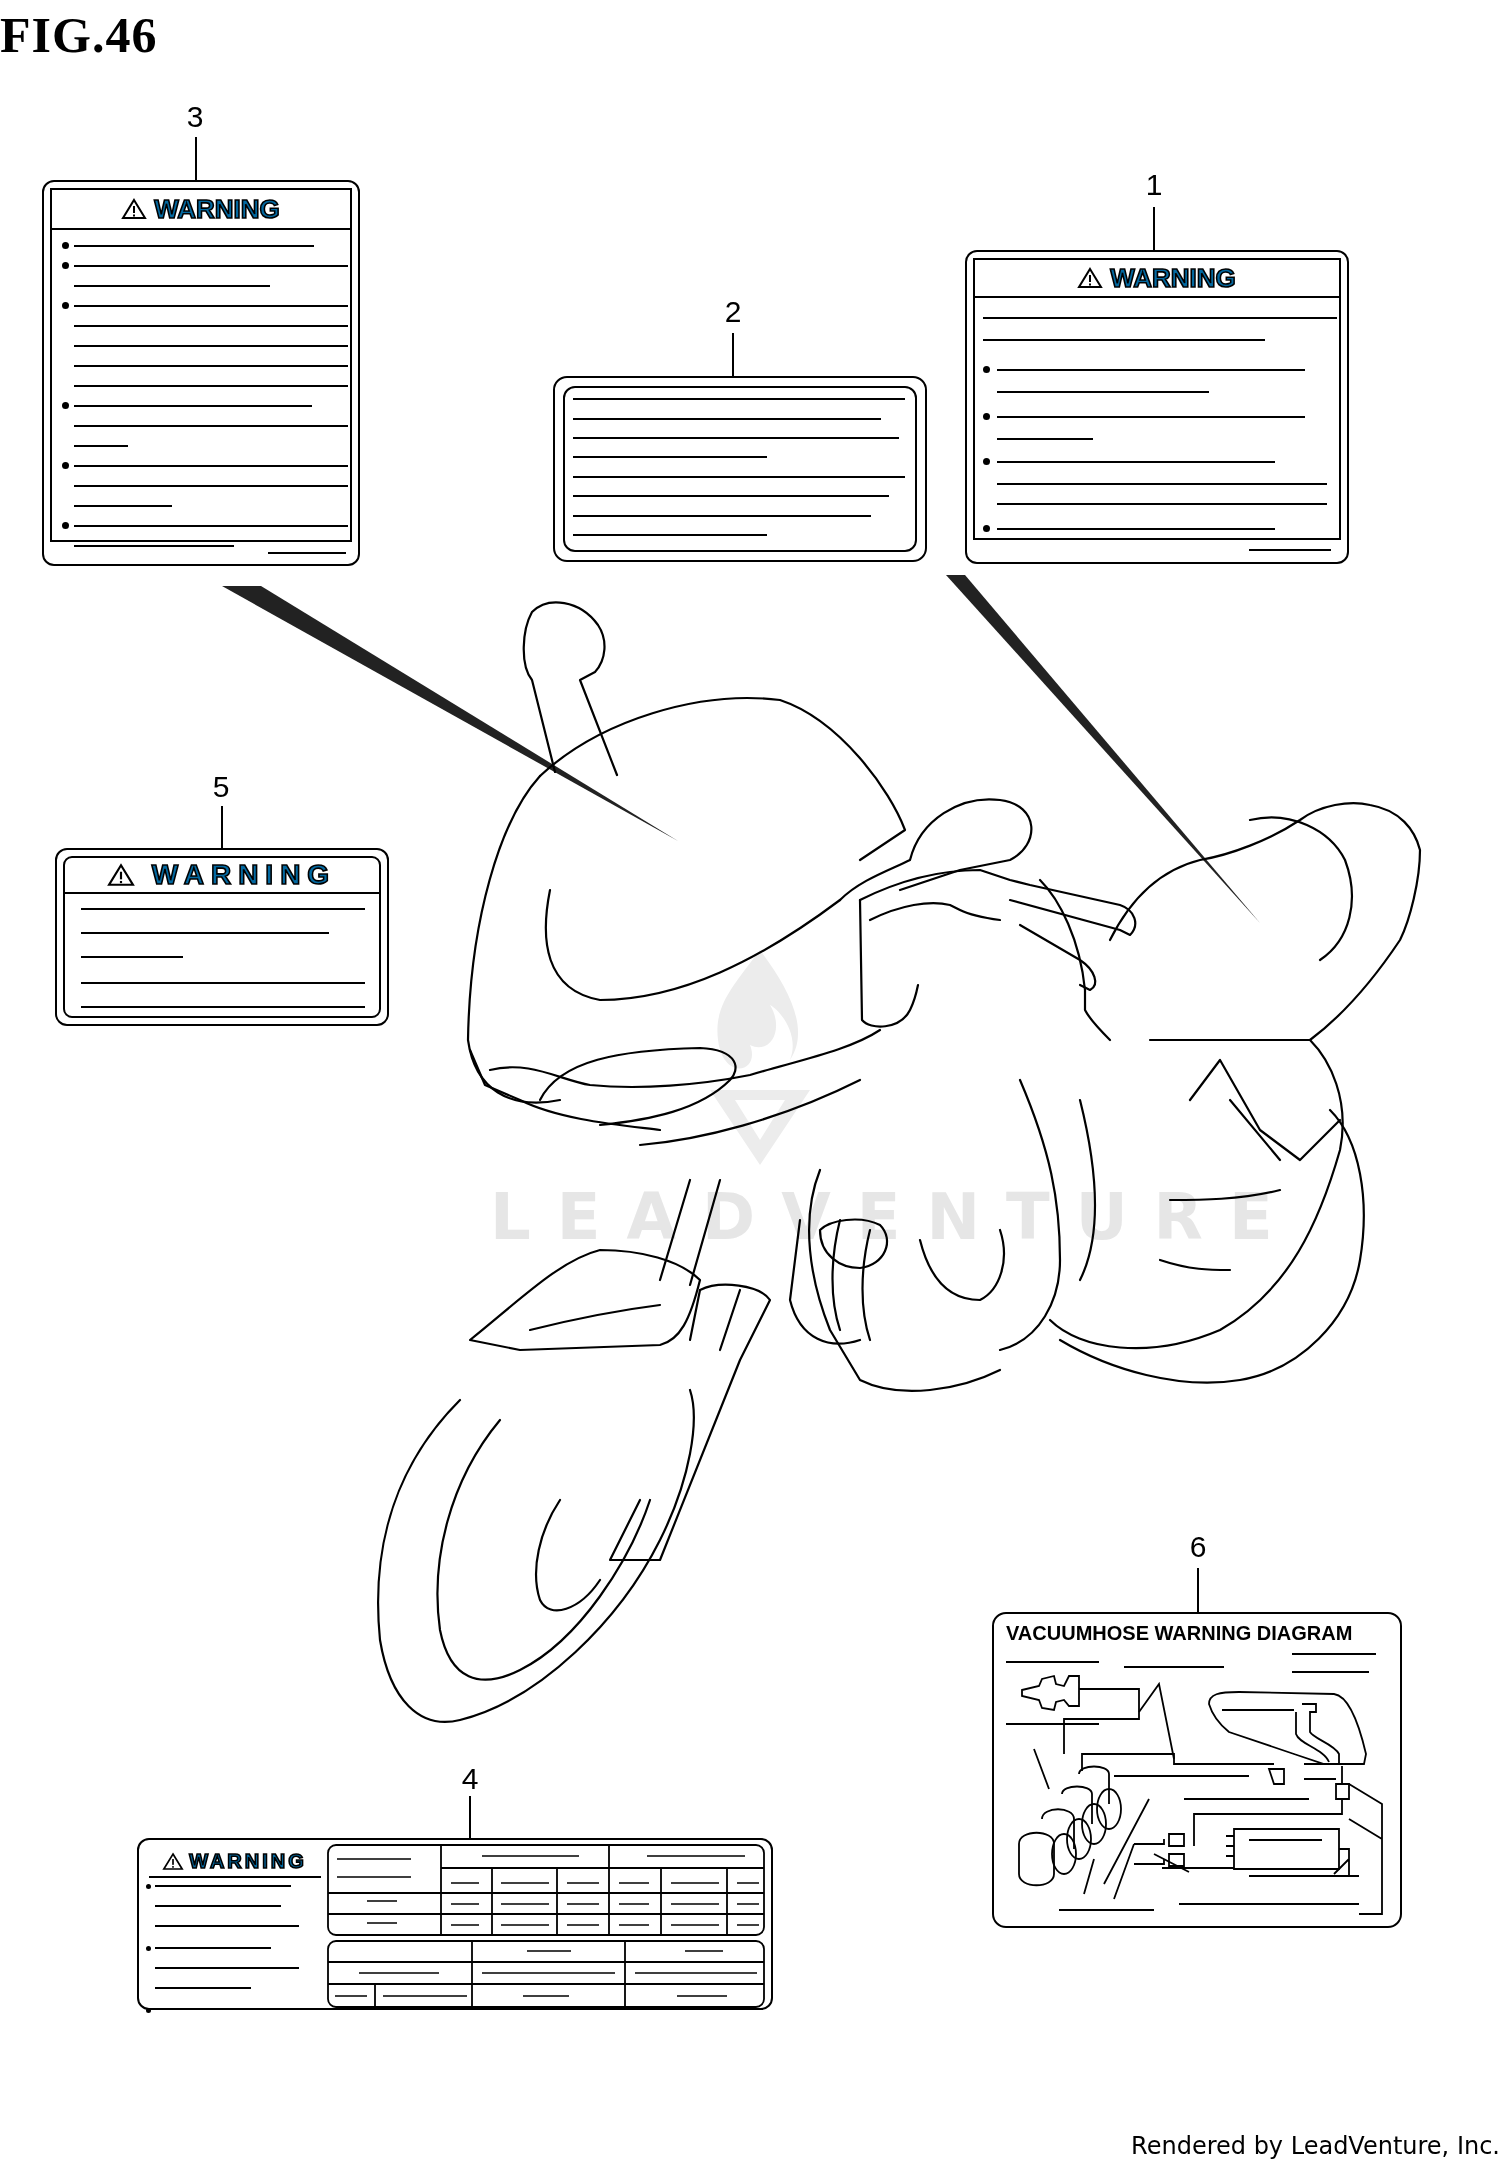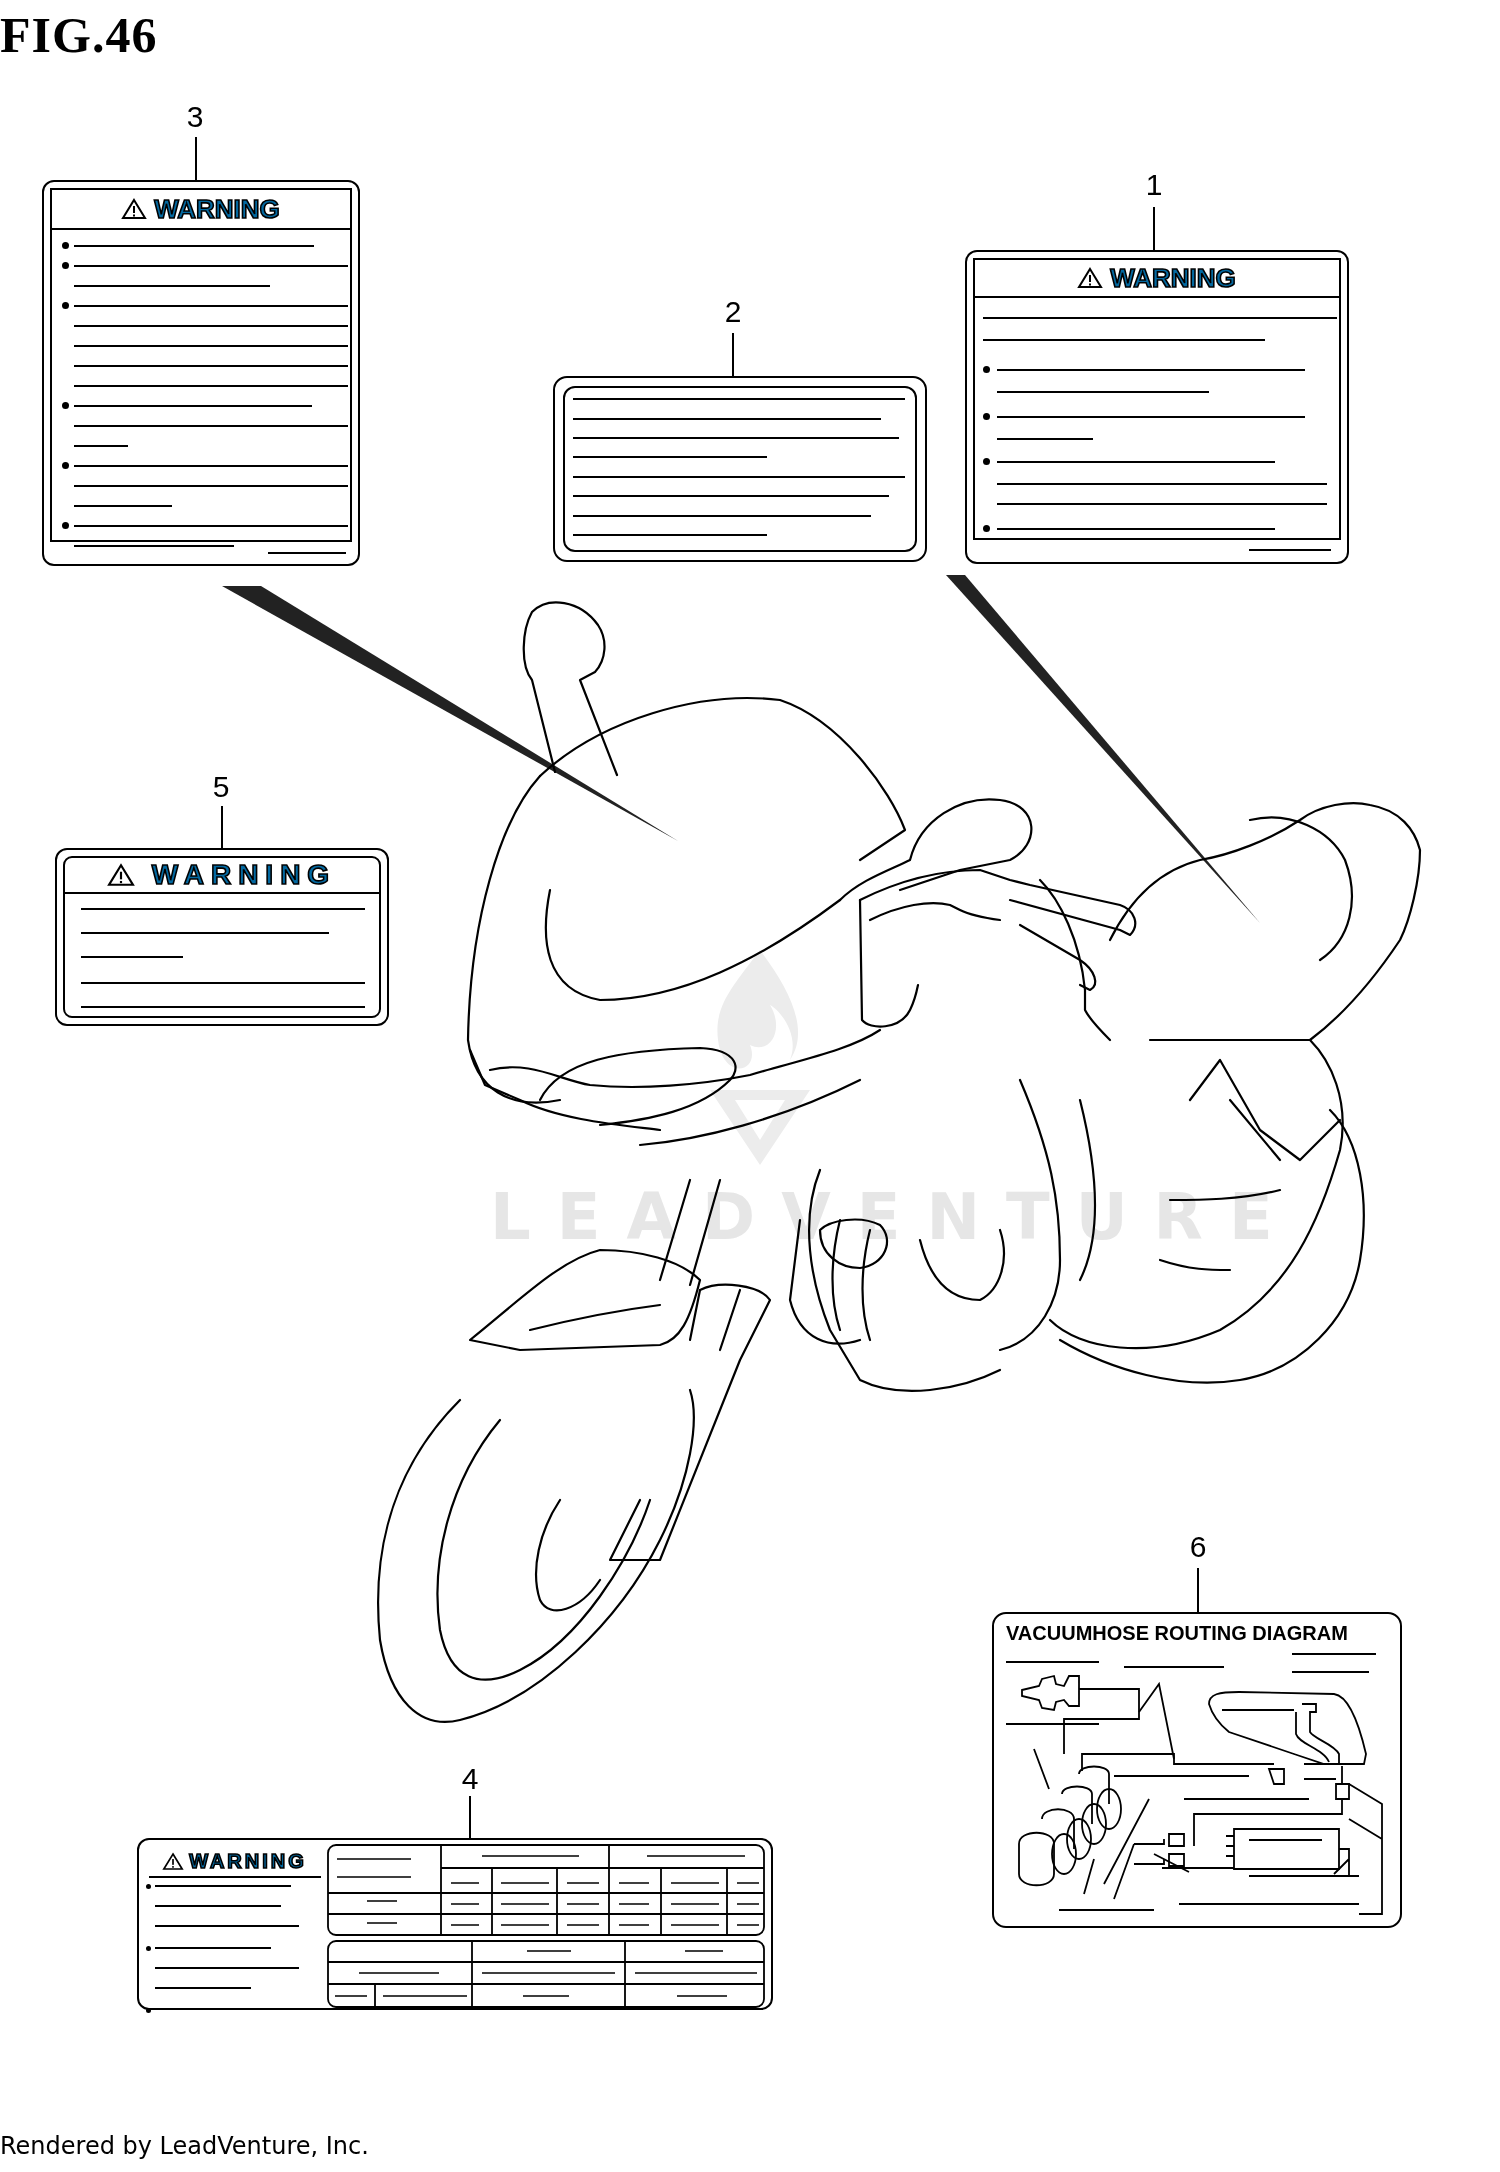--- a/index.html
+++ b/index.html
@@ -8,21 +8,21 @@
   .fig-title{left:0;top:6px;font-size:50px;font-weight:bold;letter-spacing:1px;font-family:Liberation Serif, serif;}
   .callout-num{font-size:30px;font-family:"Liberation Sans",sans-serif;text-align:center;width:40px;}
   .leader{width:2px;background:#000;}
   .label{border:2px solid #000;border-radius:12px;background:#fff;box-sizing:border-box;}
   .label-inner{position:absolute;border:2px solid #000;box-sizing:border-box;}
   .warn-head{position:absolute;left:0;right:0;top:0;border-bottom:2px solid #000;display:flex;align-items:center;justify-content:center;gap:8px;box-sizing:border-box;}
   .warn-text{font-weight:bold;color:#0369a1;-webkit-text-stroke:1.6px #000;font-family:"Liberation Sans",sans-serif;}
   .warn-tri{display:inline-block;}
   .tline{position:absolute;height:2px;background:#000;}
   .dot{position:absolute;width:7px;height:7px;border-radius:50%;background:#000;}
-  .footer{left:0;width:1500px;top:2132px;text-align:left;font-size:24px;font-family:"DejaVu Sans",sans-serif;}
+  .footer{left:0;width:1500px;top:2132px;text-align:right;font-size:24px;font-family:"DejaVu Sans",sans-serif;}
   .watermark{left:490px;top:1180px;font-size:64px;letter-spacing:26px;color:#e6e6e6;font-weight:bold;font-family:"DejaVu Sans",sans-serif;}
   .vac-title{position:absolute;left:12px;top:8px;font-weight:bold;font-size:20px;font-family:"Liberation Sans",sans-serif;white-space:nowrap;}
   svg{position:absolute;overflow:visible;}
 </style>
 </head>
 <body>
 
 <div class="abs fig-title">FIG.46</div>
 
 <div class="abs watermark">LEADVENTURE</div>
@@ -191,21 +191,21 @@
 
     <path d="M820 1230 C830 1220 860 1215 880 1225 C895 1240 885 1265 860 1268 C840 1268 820 1255 820 1230Z"></path>
 
     <path d="M1330 1110 C1360 1140 1370 1200 1360 1260 C1350 1320 1300 1370 1240 1380 C1180 1390 1110 1370 1060 1340"></path>
   </g>
 </svg>
 
 <div class="abs callout-num" style="left:1178px;top:1530px;">6</div>
 <div class="abs leader" style="left:1197px;top:1568px;height:44px;"></div>
 <div class="abs label" style="left:992px;top:1612px;width:410px;height:316px;border-radius:14px;">
-  <div class="vac-title">VACUUMHOSE ROUTING DIAGRAM</div>
+  <div class="vac-title">VACUUMHOSE WARNING DIAGRAM</div>
   <svg style="left:0;top:0;" width="410" height="316" viewBox="0 0 410 316">
     <g fill="none" stroke="#000" stroke-width="1.8">
 
       <path d="M12 48 H105 M130 53 H230 M298 40 H382 M298 58 H375 M12 110 H105 M120 162 H255 M190 185 H315 M310 150 H342 M310 165 H342 M168 254 H240 M255 262 H365 M185 290 H365 M65 296 H160 M228 96 H300 M255 226 H328"></path>
 
       <path d="M28 76 L45 72 L48 65 L60 62 L62 70 L70 72 L75 62 L85 62 L85 92 L75 92 L70 86 L62 88 L60 96 L48 94 L45 86 L28 82Z"></path>
       <path d="M85 75 H145 V105 H70 V140"></path>
       <path d="M145 98 L165 70 L180 145"></path>
 
       <path d="M215 90 C215 80 225 78 245 78 L340 80 C355 82 365 110 372 140 L370 150 L330 150 L300 140 L235 118 C225 110 218 100 215 90Z"></path>

